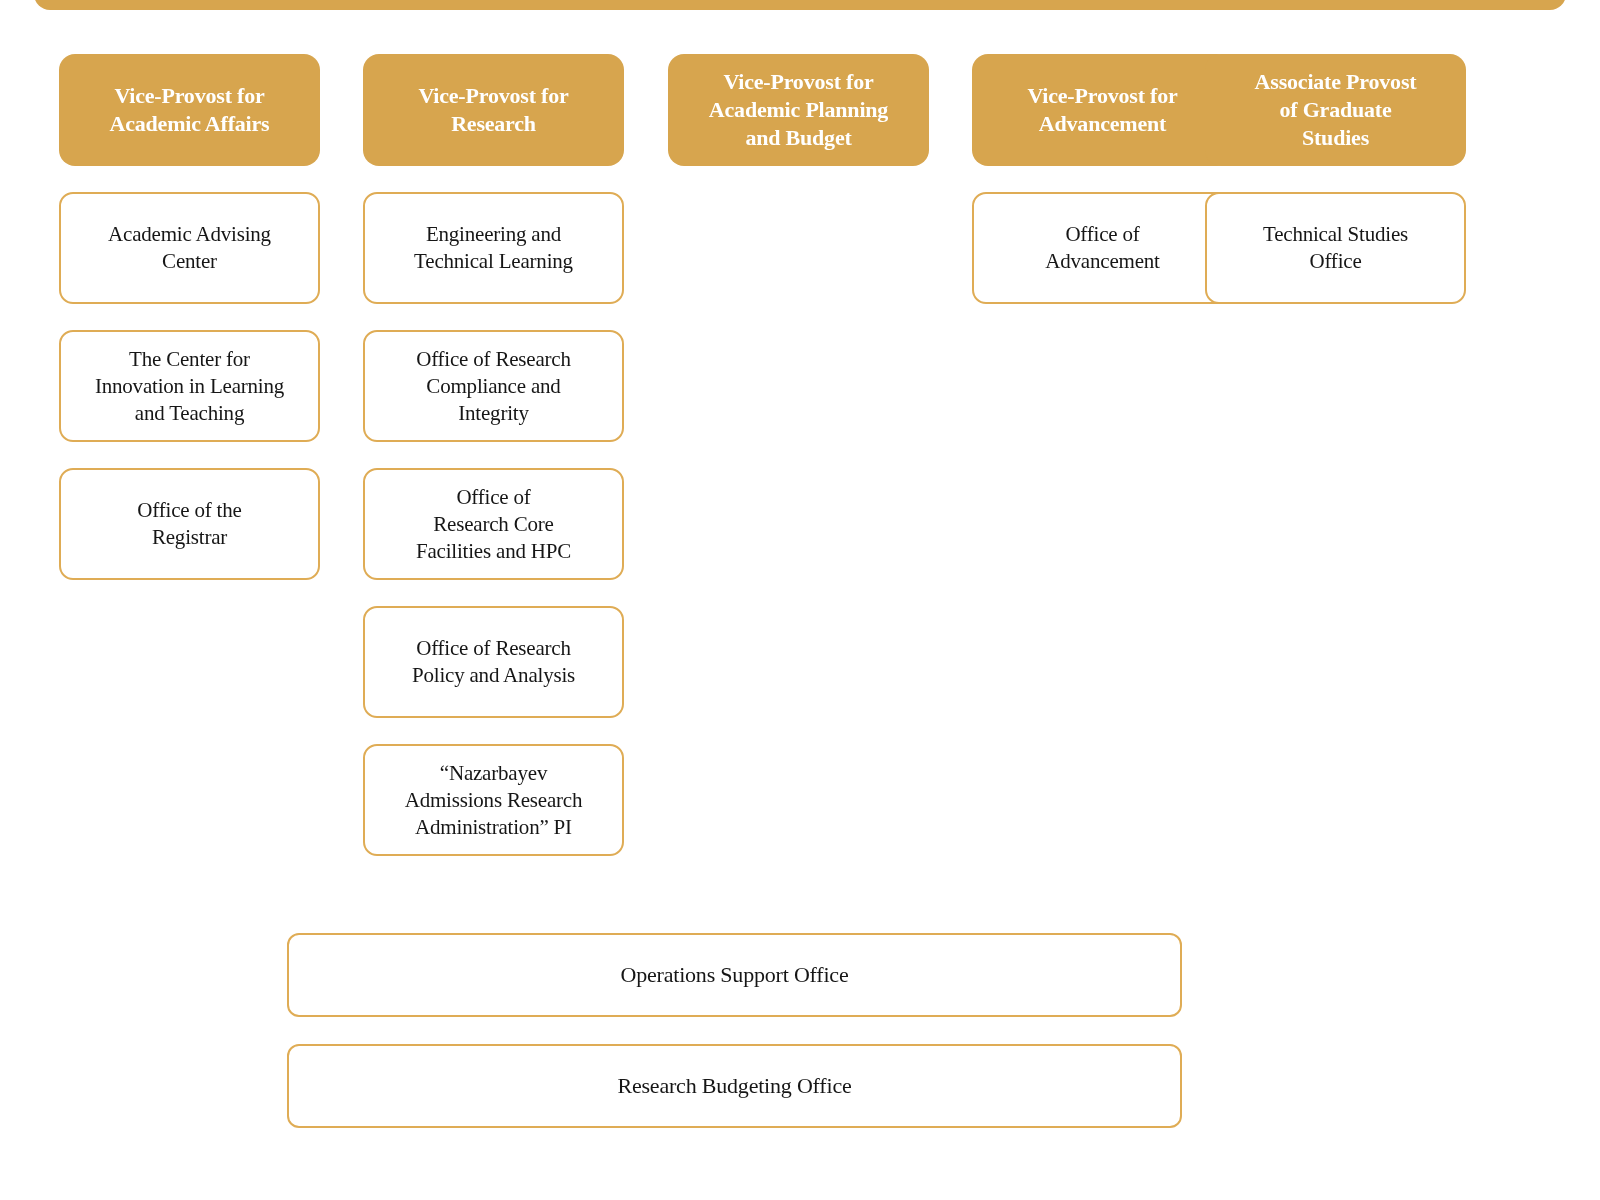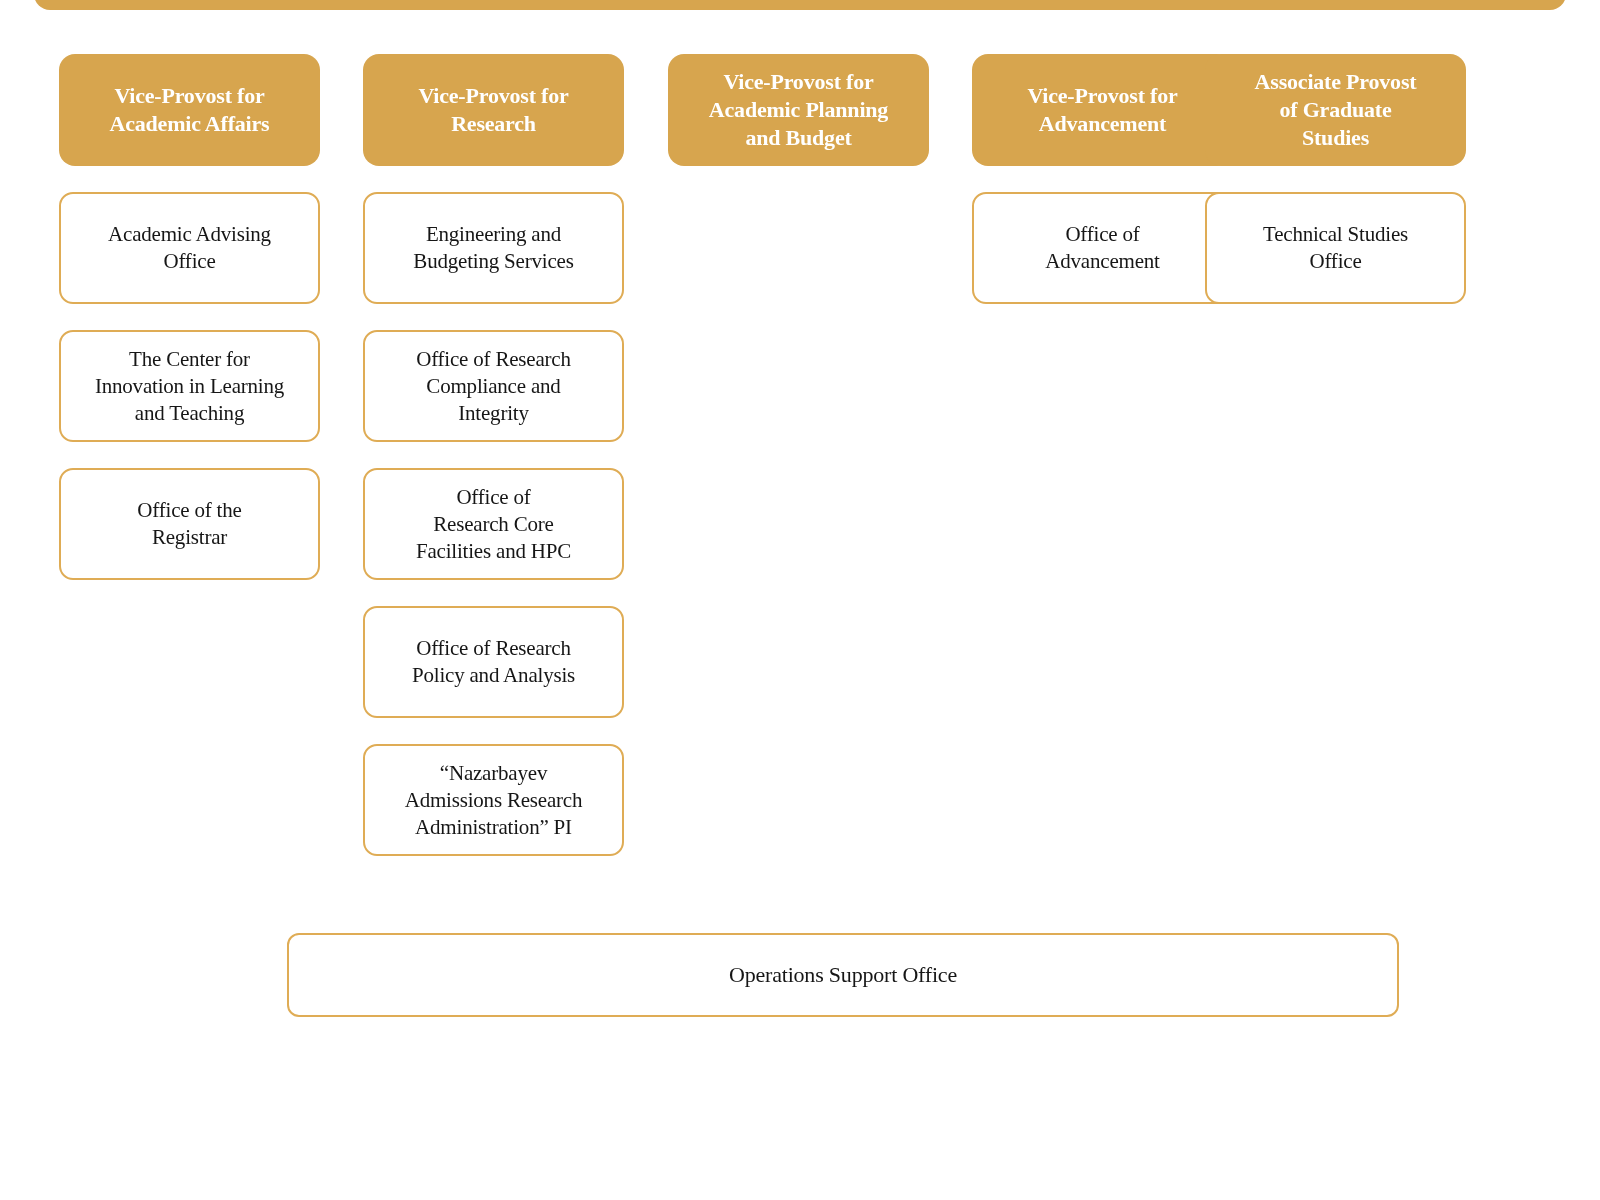--- a/index.html
+++ b/index.html
@@ -70,21 +70,21 @@
     display: flex;
     align-items: center;
     justify-content: center;
     text-align: center;
     white-space: pre-line;
     padding: 6px 10px;
   }
   .wide {
     position: absolute;
     left: 287px;
-    width: 1112px;
+    width: 895px;
     height: 84px;
     background: var(--background);
     border: 2.5px solid var(--gold-border);
     border-radius: 12px;
     color: var(--box-text);
     font-size: 22px;
     font-weight: 500;
     letter-spacing: -0.2px;
     display: flex;
     align-items: center;
@@ -98,33 +98,33 @@
 <body>
 
 <div class="canvas">
 
   <div class="topbar"></div>
 
   <div class="col col-0">
     <div class="hdr">Vice-Provost for
 Academic Affairs</div>
     <div class="box">Academic Advising
-Office</div>
+Center</div>
     <div class="box">The Center for
 Innovation in Learning
 and Teaching</div>
     <div class="box">Office of the
 Registrar</div>
   </div>
 
   <div class="col col-1">
     <div class="hdr">Vice-Provost for
 Research</div>
     <div class="box">Engineering and
-Budgeting Services</div>
+Technical Learning</div>
     <div class="box">Office of Research
 Compliance and
 Integrity</div>
     <div class="box">Office of
 Research Core
 Facilities and HPC</div>
     <div class="box">Office of Research
 Policy and Analysis</div>
     <div class="box">“Nazarbayev
 Admissions Research
@@ -146,14 +146,15 @@
 
   <div class="col col-4">
     <div class="hdr">Associate Provost
 of Graduate
 Studies</div>
     <div class="box">Technical Studies
 Office</div>
   </div>
 
   <div class="wide wide-0">Operations Support Office</div>
+  <div class="wide wide-1">Research Budgeting Office</div>
 
 </div>
 
 </body></html>

